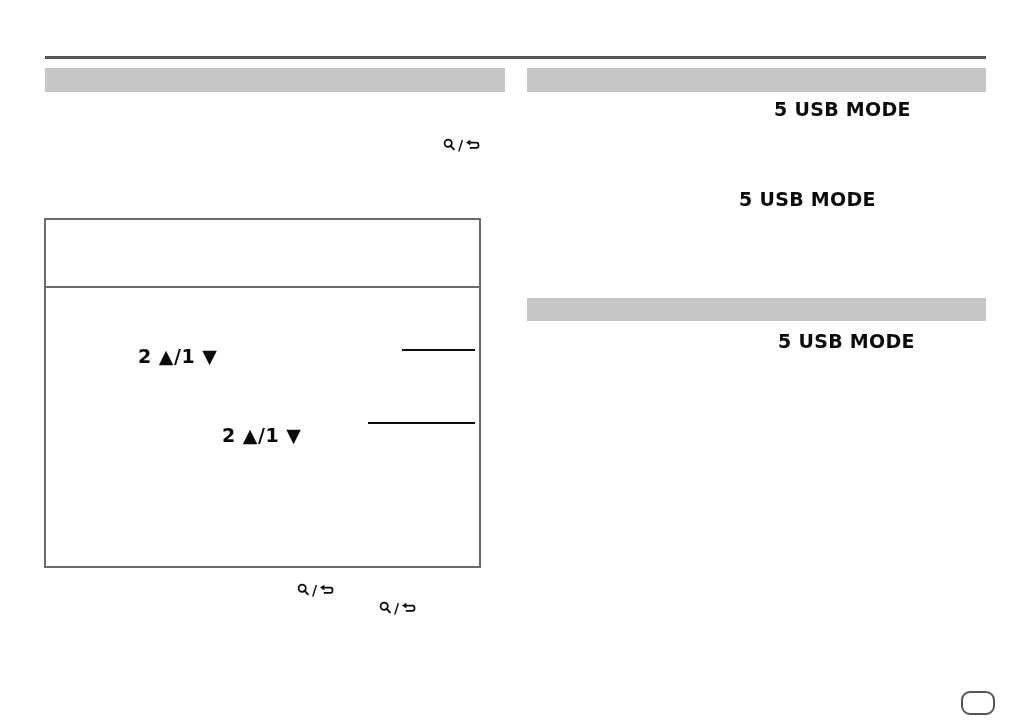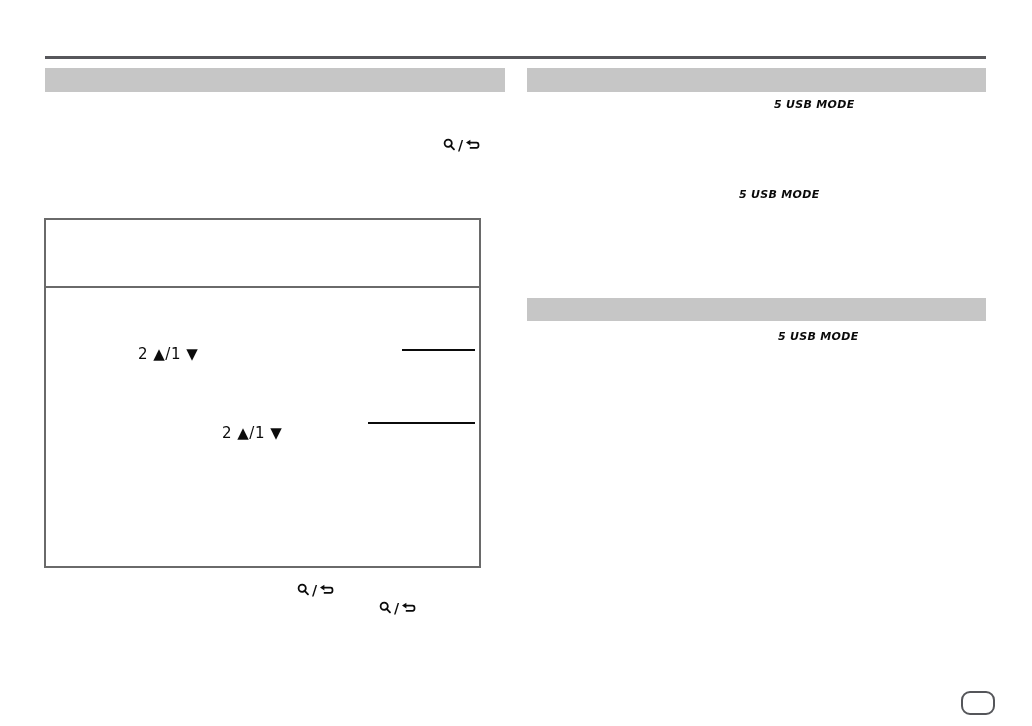--- a/index.html
+++ b/index.html
@@ -16,37 +16,36 @@
     left:45px;top:56px;width:941px;height:3px;
     background:#57575b;
   }
   .section-bar{
     height:24px;background:#c6c6c6;
   }
   .bar-left-1{left:45px;top:68px;width:460px;}
   .bar-right-1{left:527px;top:68px;width:459px;}
   .bar-right-2{left:527px;top:298px;width:459px;height:23px;}
   .usb-label{
-    font-weight:bold;font-size:11px;letter-spacing:0.3px;
+    font-weight:bold;font-size:19px;letter-spacing:0.3px;
     white-space:nowrap;
-    font-style:italic;
   }
   .usb-1{left:774px;top:98px;}
   .usb-2{left:739px;top:188px;}
   .usb-3{left:778px;top:330px;}
   .info-box{
     left:44px;top:218px;width:433px;height:346px;
     border:2px solid #6a6a6a;background:#ffffff;
   }
   .info-box-divider{
     position:absolute;left:0;top:66px;width:100%;height:0;
     border-top:2px solid #6a6a6a;
   }
   .step-label{
-    font-weight:normal;font-size:15px;letter-spacing:0.5px;
+    font-weight:bold;font-size:19px;letter-spacing:0.5px;
     white-space:nowrap;
     text-align:center;
   }
   .step-1{left:138px;top:345px;}
   .step-2{left:222px;top:424px;}
   .underline{
     height:2px;background:#0b0b0b;
   }
   .underline-1{left:402px;top:349px;width:73px;}
   .underline-2{left:368px;top:422px;width:107px;}

